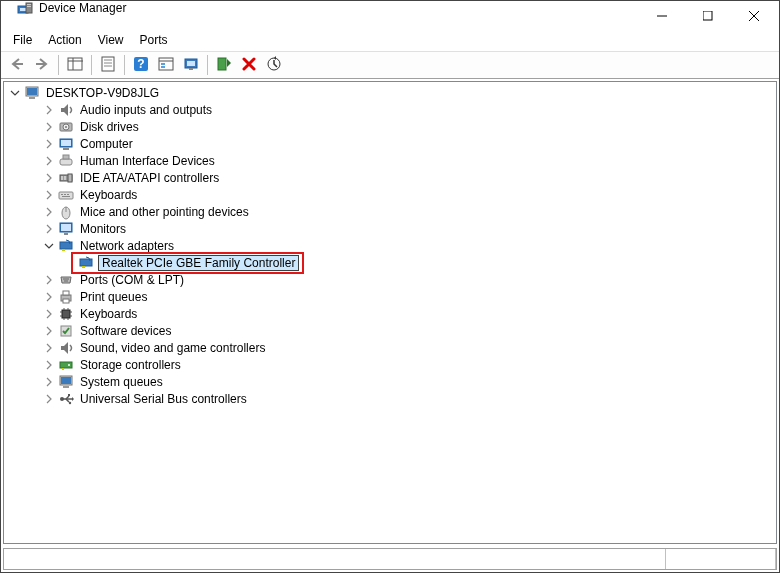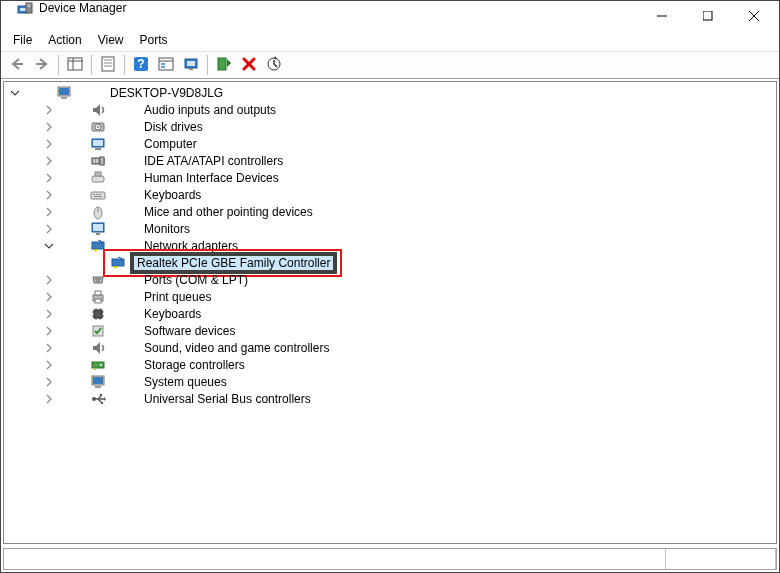--- a/index.html
+++ b/index.html
@@ -13,26 +13,26 @@
 
 .menubar { height: 20px; display: flex; padding: 0 4px; }
 .menubar .menu-item { padding: 2px 8px; cursor: default; }
 
 .toolbar { height: 28px; display: flex; align-items: center; padding: 2px 4px; border-top: 1px solid #e0e0e0; border-bottom: 1px solid #a0a0a0; gap: 1px; background: #fdfdfd; }
 .toolbar .tb-btn { width: 24px; height: 24px; display: flex; align-items: center; justify-content: center; border: 1px solid transparent; }
 .toolbar .sep { width: 1px; height: 20px; background: #c0c0c0; margin: 0 3px; }
 
 .content { position: absolute; top: 80px; left: 2px; right: 2px; bottom: 28px; border: 1px solid #828790; overflow: auto; background: #fff; padding: 2px 4px; }
 
-.tree-row { display: flex; align-items: center; height: 17px; white-space: nowrap; cursor: default; gap: 32px; }
+.tree-row { display: flex; align-items: center; height: 17px; white-space: nowrap; cursor: default; }
 .tree-arrow { width: 14px; height: 14px; display: inline-flex; align-items: center; justify-content: center; flex-shrink: 0; }
 .tree-icon { width: 16px; height: 16px; margin: 0 4px 0 2px; display: inline-flex; align-items: center; justify-content: center; flex-shrink: 0; }
 .tree-label { padding: 0 2px; }
 
-.selected-item { background: #cce8ff; border: 4px solid #404040; padding: 0 3px; }
+.selected-item { background: #cce8ff; border: 1px solid #404040; padding: 0 3px; }
 .highlight-box { border: 2px solid #e01818; padding: 1px 3px; margin-left: -3px; }
 
 .statusbar { position: absolute; bottom: 2px; left: 2px; right: 2px; height: 22px; border: 1px solid #a0a0a0; display: flex; }
 .statusbar .section { border-right: 1px solid #c0c0c0; height: 100%; }
 .statusbar .s1 { flex: 1; }
 .statusbar .s2 { width: 110px; }
 
 .ind0 { padding-left: 0px; }
 .ind2 { padding-left: 34px; text-align: center; }
 .ind3 { padding-left: 52px; }
@@ -212,41 +212,41 @@
     <span class="tree-label">Computer</span>
   </div>
       <div class="tree-row ind2">
     <span class="tree-arrow">
           <svg width="10" height="10" viewBox="0 0 10 10">
             <path d="M3 1 L7 5 L3 9" fill="none" stroke="#888" stroke-width="1.2"></path>
           </svg>
         </span>
     <span class="tree-icon">
           <svg viewBox="0 0 16 16">
+            <rect x="2" y="6" width="12" height="6" rx="2" fill="#ddd" stroke="#888"></rect>
+            <rect x="5" y="2" width="6" height="4" fill="#bbb" stroke="#888"></rect>
+          </svg>
+        </span>
+    <span class="tree-label">Human Interface Devices</span>
+  </div>
+      <div class="tree-row ind2">
+    <span class="tree-arrow">
+          <svg width="10" height="10" viewBox="0 0 10 10">
+            <path d="M3 1 L7 5 L3 9" fill="none" stroke="#888" stroke-width="1.2"></path>
+          </svg>
+        </span>
+    <span class="tree-icon">
+          <svg viewBox="0 0 16 16">
             <rect x="2" y="5" width="12" height="6" fill="#999" stroke="#555"></rect>
             <rect x="3" y="6" width="2" height="4" fill="#ccc"></rect>
             <rect x="6" y="6" width="2" height="4" fill="#ccc"></rect>
             <rect x="10" y="4" width="4" height="8" fill="#bbb" stroke="#555"></rect>
           </svg>
         </span>
     <span class="tree-label">IDE ATA/ATAPI controllers</span>
-  </div>
-      <div class="tree-row ind2">
-    <span class="tree-arrow">
-          <svg width="10" height="10" viewBox="0 0 10 10">
-            <path d="M3 1 L7 5 L3 9" fill="none" stroke="#888" stroke-width="1.2"></path>
-          </svg>
-        </span>
-    <span class="tree-icon">
-          <svg viewBox="0 0 16 16">
-            <rect x="2" y="6" width="12" height="6" rx="2" fill="#ddd" stroke="#888"></rect>
-            <rect x="5" y="2" width="6" height="4" fill="#bbb" stroke="#888"></rect>
-          </svg>
-        </span>
-    <span class="tree-label">Human Interface Devices</span>
   </div>
       <div class="tree-row ind2">
     <span class="tree-arrow">
           <svg width="10" height="10" viewBox="0 0 10 10">
             <path d="M3 1 L7 5 L3 9" fill="none" stroke="#888" stroke-width="1.2"></path>
           </svg>
         </span>
     <span class="tree-icon">
           <svg viewBox="0 0 16 16">
             <rect x="1" y="5" width="14" height="7" rx="1" fill="#ddd" stroke="#888"></rect>

